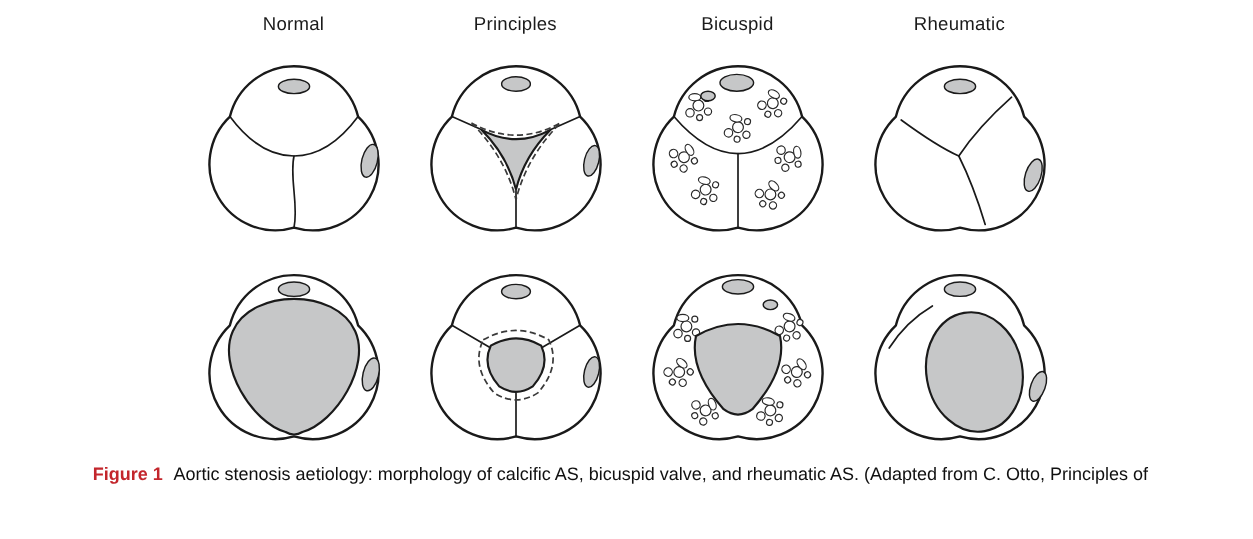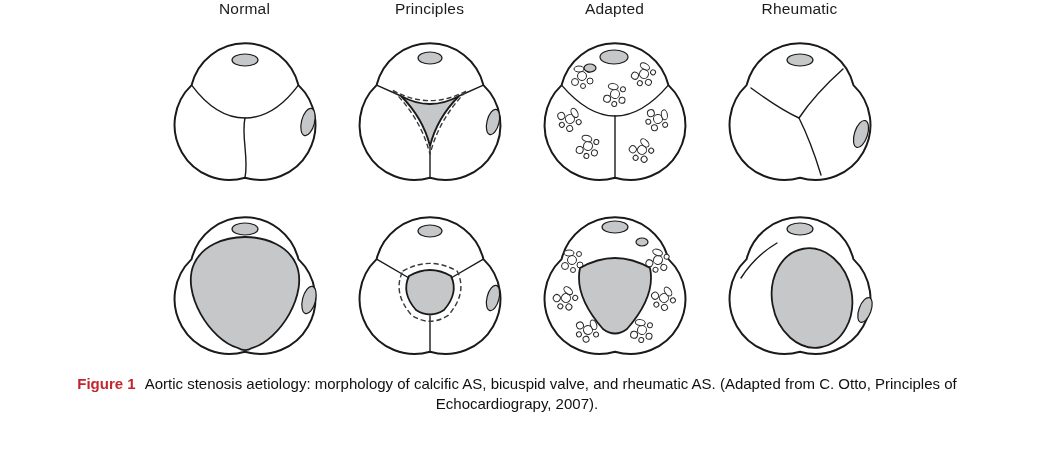--- a/index.html
+++ b/index.html
@@ -1,19 +1,19 @@
 <!DOCTYPE html>
 <html><head>
 <meta charset="utf-8">
 <style>
   html,body { margin:0; padding:0; background:#ffffff; }
   body { font-family:"Liberation Sans", sans-serif; }
   .page { width:1044px; height:449px; position:relative; background:#fff; overflow:hidden; }
   .grid { width:740px; margin:0 auto; display:grid; grid-template-columns:repeat(4,1fr); justify-items:center; }
-  .labels { }
+  .labels { padding-top:12px; }
   .col-label { font-size:15.5px; color:#1b1b1b; letter-spacing:.2px; }
   .figrow-1 { margin-top:6px; }
   .figrow-2 { margin-top:4px; }
   .valve { display:block; }
   .outline { fill:#ffffff; stroke:#1a1a1a; stroke-width:2; }
   .line { fill:none; stroke:#1a1a1a; stroke-width:1.4; stroke-linecap:round; }
   .gray { fill:#c6c7c8; stroke:#1a1a1a; stroke-width:1.2; }
   .grayshape { fill:#c6c7c8; stroke:#1a1a1a; stroke-width:1.8; }
   .squig { fill:none; stroke:#3a3a3a; stroke-width:1.1; stroke-dasharray:4 2.2; }
   .caption { padding:6px 16px 0 6px; font-size:15px; line-height:1.32; color:#101010;text-align:center; }
@@ -34,21 +34,21 @@
         <ellipse cx="-3" cy="-7" rx="5" ry="3"></ellipse>
         <circle cx="7" cy="-6" r="2.5"></circle>
         <circle cx="1" cy="10" r="2.5"></circle>
       </g>
     </defs>
   </svg>
 
   <div class="grid labels">
     <div class="col-label">Normal</div>
     <div class="col-label">Principles</div>
-    <div class="col-label">Adapted</div>
+    <div class="col-label">Bicuspid</div>
     <div class="col-label">Rheumatic</div>
   </div>
 
   <div class="grid figrow-1">
 
     <svg class="valve" width="170" height="170" viewBox="0 0 170 170">
       <use href="#lobes" class="outline"></use>
       <path class="line" d="M31.6,61.1 Q56,94 85,94 Q114,94 138.4,61.1"></path>
       <path class="line" d="M85,94 C81,112 89,134 85,153.7"></path>
       <ellipse class="gray" cx="85" cy="36" rx="13" ry="6"></ellipse>
@@ -129,16 +129,15 @@
       <ellipse class="gray" cx="85" cy="31" rx="13" ry="6"></ellipse>
       <path class="line" d="M26,80 Q40,58 62,45"></path>
       <ellipse class="grayshape" cx="97" cy="100" rx="40" ry="50" transform="rotate(-10 97 100)"></ellipse>
       <ellipse class="gray" cx="150" cy="112" rx="6" ry="13" transform="rotate(20 150 112)"></ellipse>
     </svg>
 
   </div>
 
   <div class="caption">
     <span class="fig-label">Figure 1</span><span>Aortic stenosis aetiology: morphology of calcific AS, bicuspid valve, and rheumatic AS. (Adapted from C. Otto, Principles of</span><br>
-    <span>Echocardiograpy, 2007).</span>
   </div>
 
 </div>
 
 </body></html>

